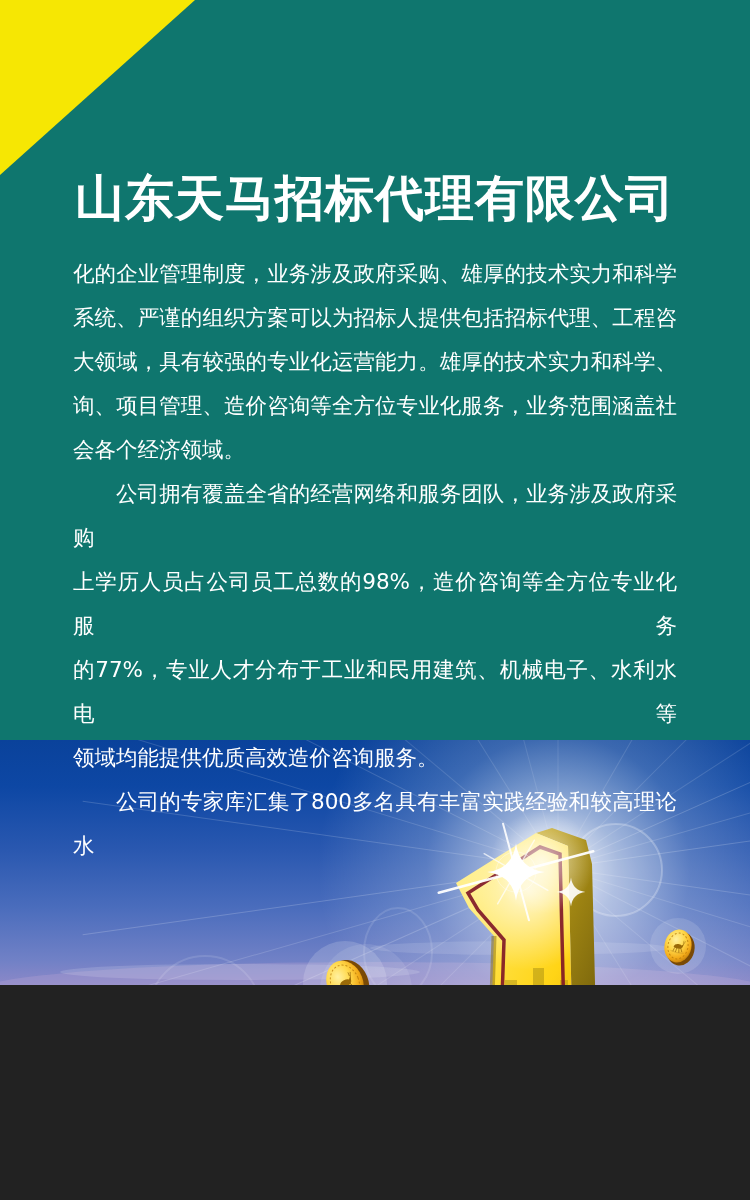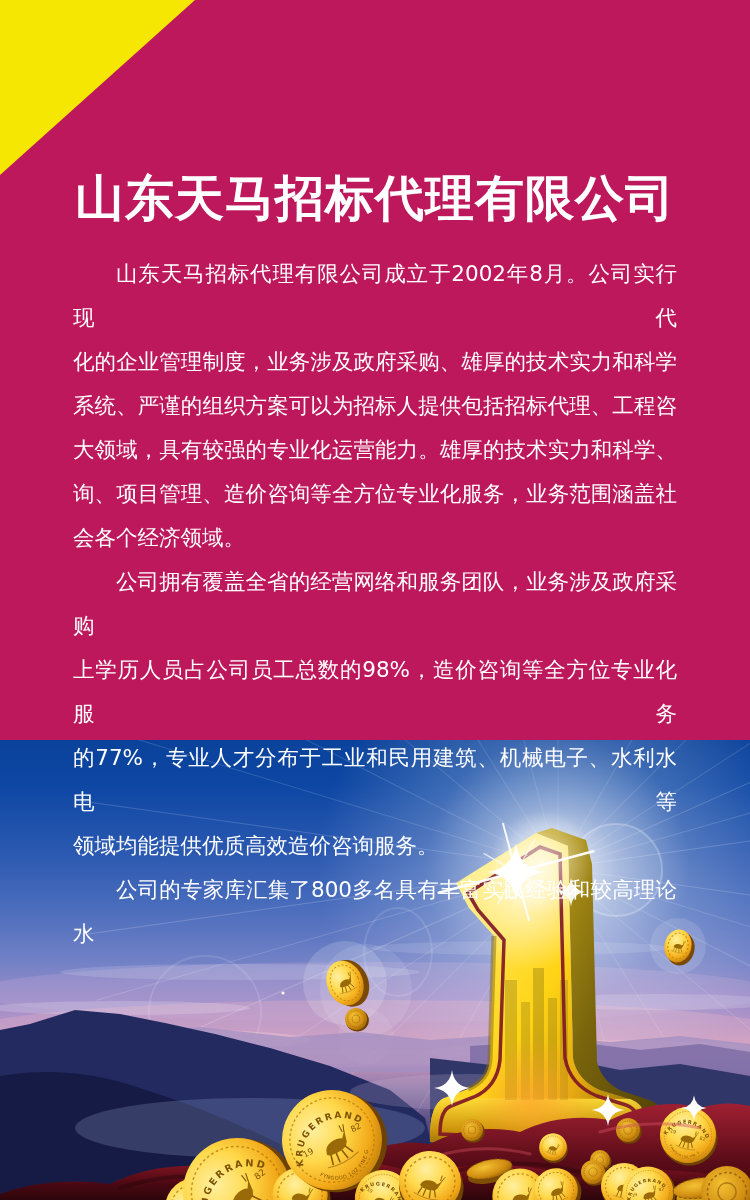--- a/index.html
+++ b/index.html
@@ -1,16 +1,16 @@
 <!DOCTYPE html>
 <html><head>
 <meta charset="utf-8">
 <style>
   html,body{margin:0;padding:0;background:#222;}
-  .poster{position:relative;width:750px;height:1200px;background:#be185d;overflow:hidden;
+  .poster{position:relative;width:750px;height:985px;background:#0f766e;overflow:hidden;
           font-family:"DejaVu Sans",sans-serif;}
   .tri{position:absolute;top:0;left:0;width:195px;height:175px;background:#f6e703;
        clip-path:polygon(0 0,100% 0,0 100%);z-index:2;}
   .scene{position:absolute;left:0;top:740px;width:750px;height:460px;display:block;z-index:1;}
   .title{position:absolute;top:166px;left:0;width:100%;margin:0;text-align:center;color:#ffffff;
          font-size:49px;font-weight:900;letter-spacing:1px;z-index:3;}
   .text{position:absolute;top:252px;left:73px;width:604px;color:#ffffff;font-size:21.5px;
         line-height:44px;z-index:3;}
   .line{text-align:justify;text-align-last:justify;}
   .line.end{text-align-last:left;}
@@ -290,21 +290,20 @@
       <use href="#stack" transform="translate(700,448) rotate(-8)"></use>
       <use href="#coinP" transform="translate(727,452) scale(1.3)"></use>
       <use href="#spark" transform="translate(694,368) scale(.7)"></use>
     </g>
   </svg>
 
   <h1 class="title">山东天马招标代理有限公司</h1>
 
   <div class="text">
     <div>
-      <div class="line indent">山东天马招标代理有限公司成立于2002年8月。公司实行现代</div>
       <div class="line">化的企业管理制度，业务涉及政府采购、雄厚的技术实力和科学</div>
       <div class="line">系统、严谨的组织方案可以为招标人提供包括招标代理、工程咨</div>
       <div class="line">大领域，具有较强的专业化运营能力。雄厚的技术实力和科学、</div>
       <div class="line">询、项目管理、造价咨询等全方位专业化服务，业务范围涵盖社</div>
       <div class="line end">会各个经济领域。</div>
     </div>
     <div>
       <div class="line indent">公司拥有覆盖全省的经营网络和服务团队，业务涉及政府采购</div>
       <div class="line">上学历人员占公司员工总数的98%，造价咨询等全方位专业化服务</div>
       <div class="line">的77%，专业人才分布于工业和民用建筑、机械电子、水利水电等</div>

